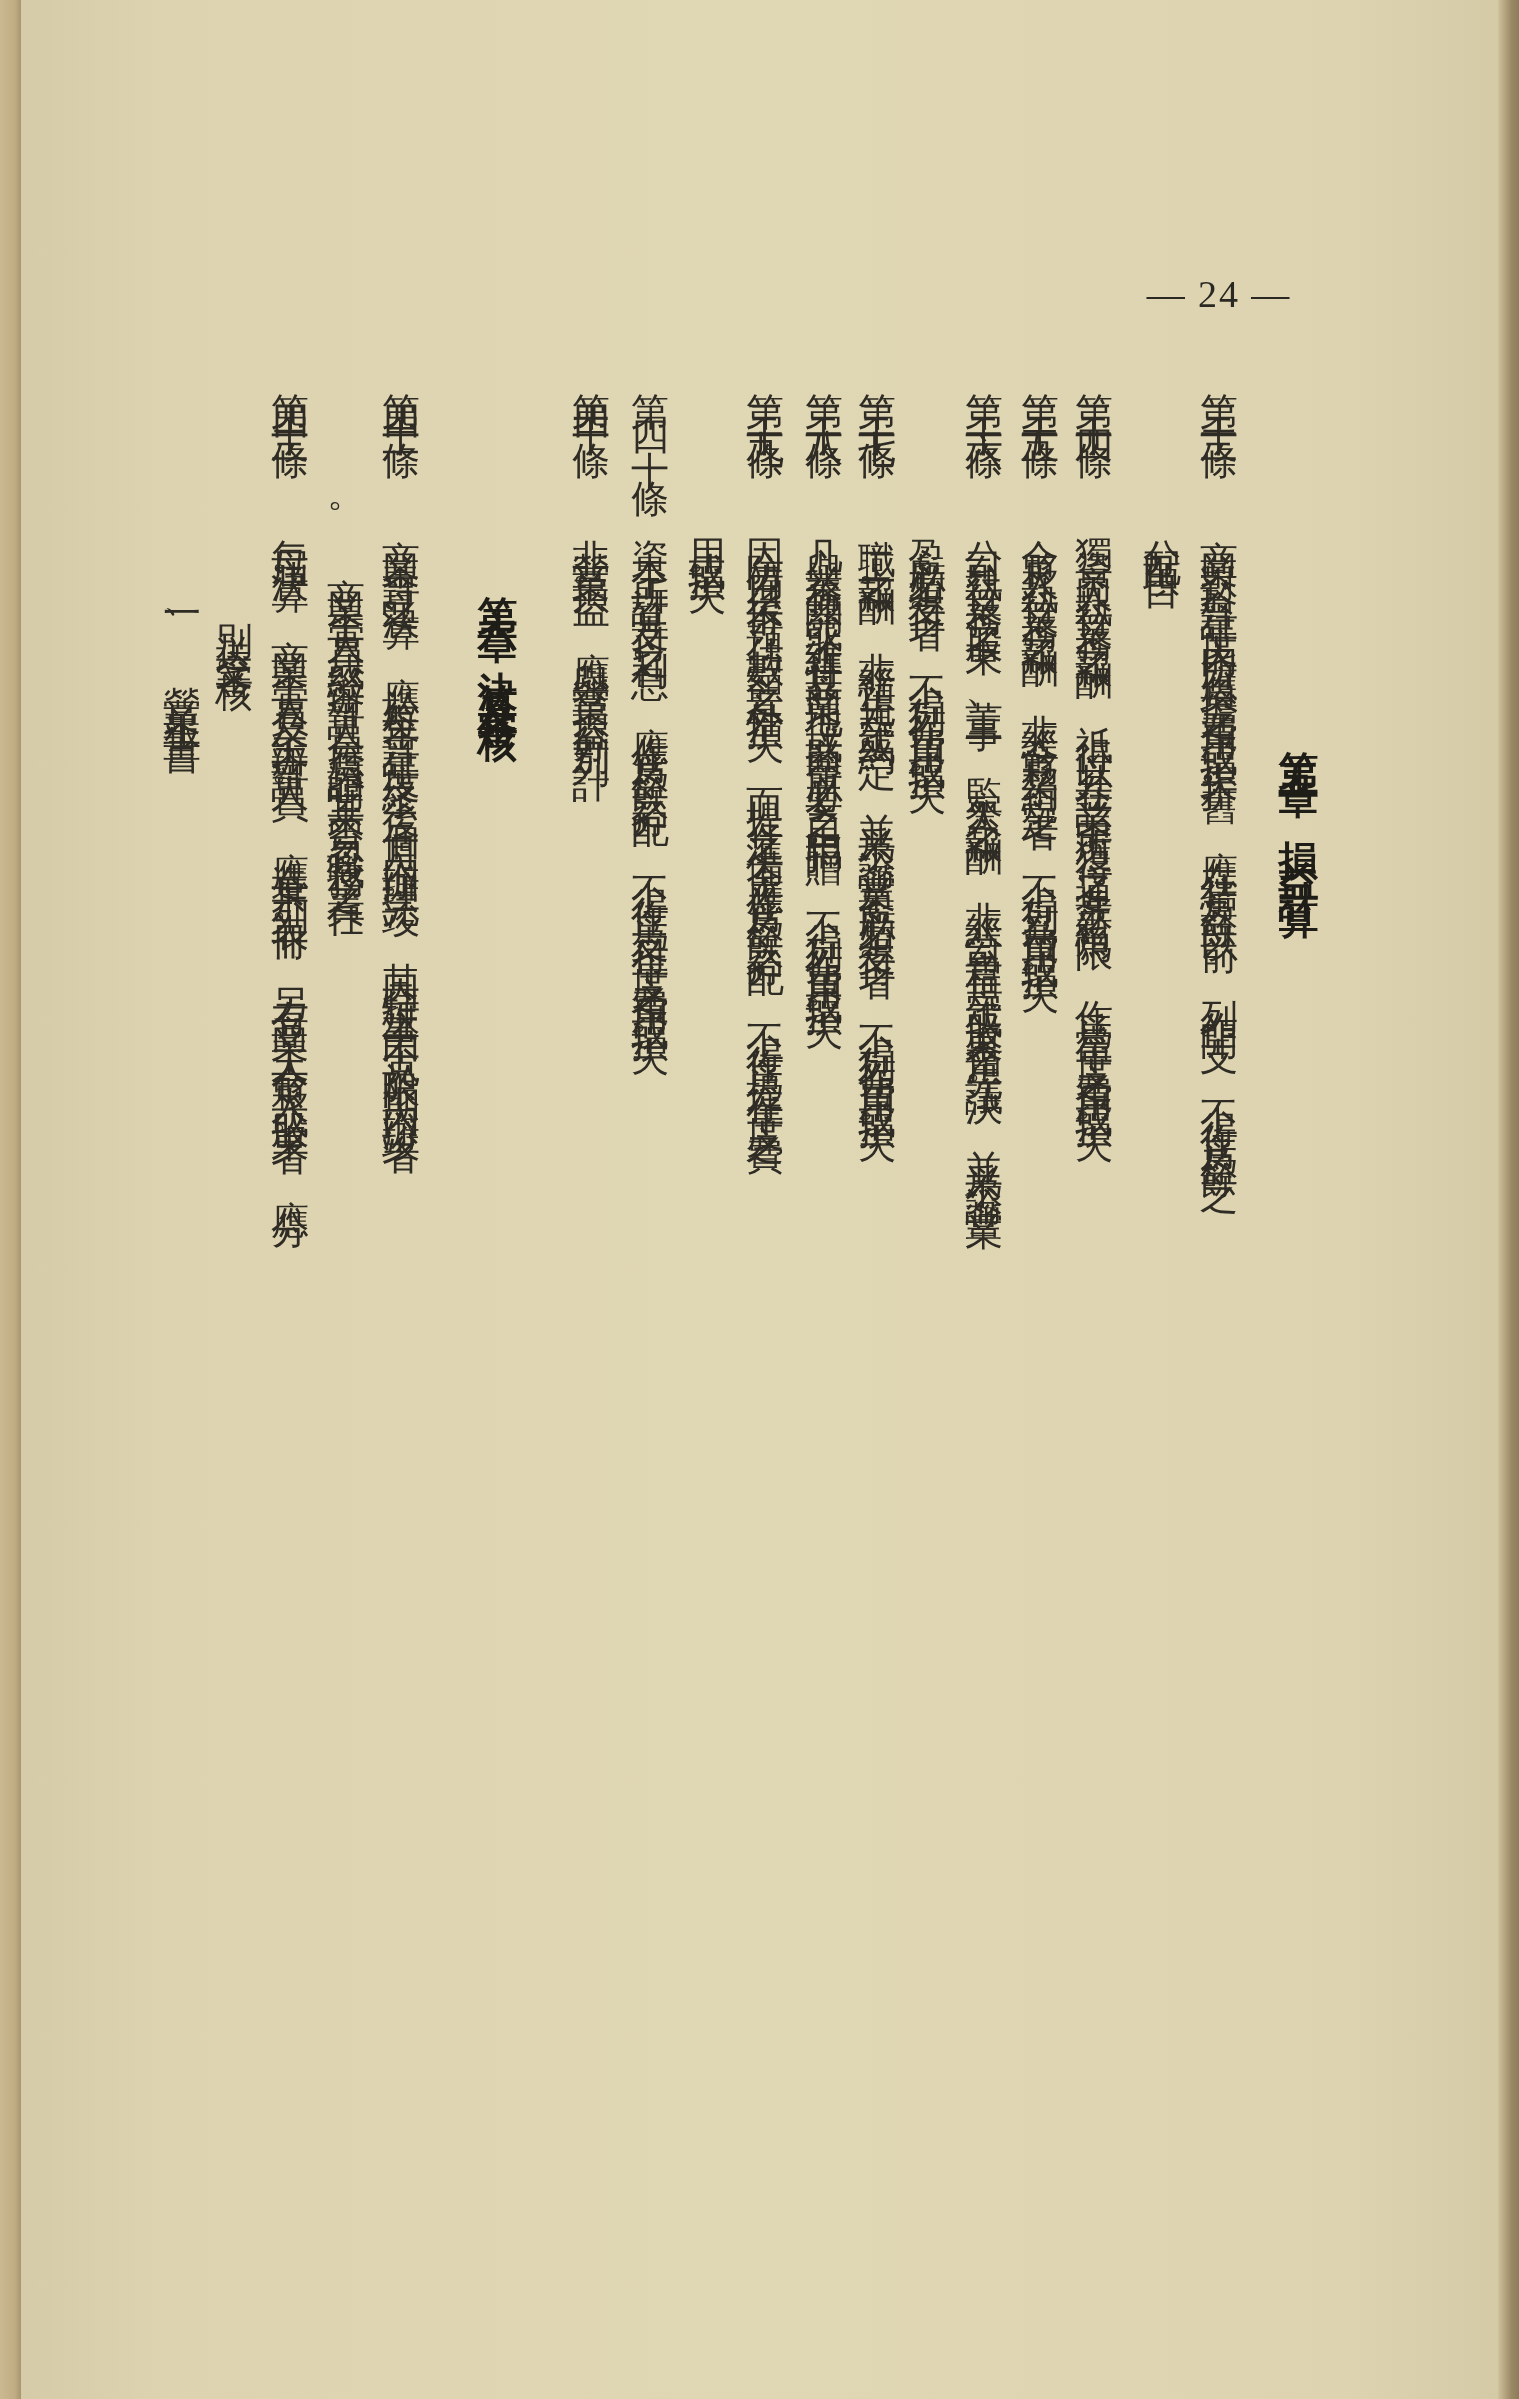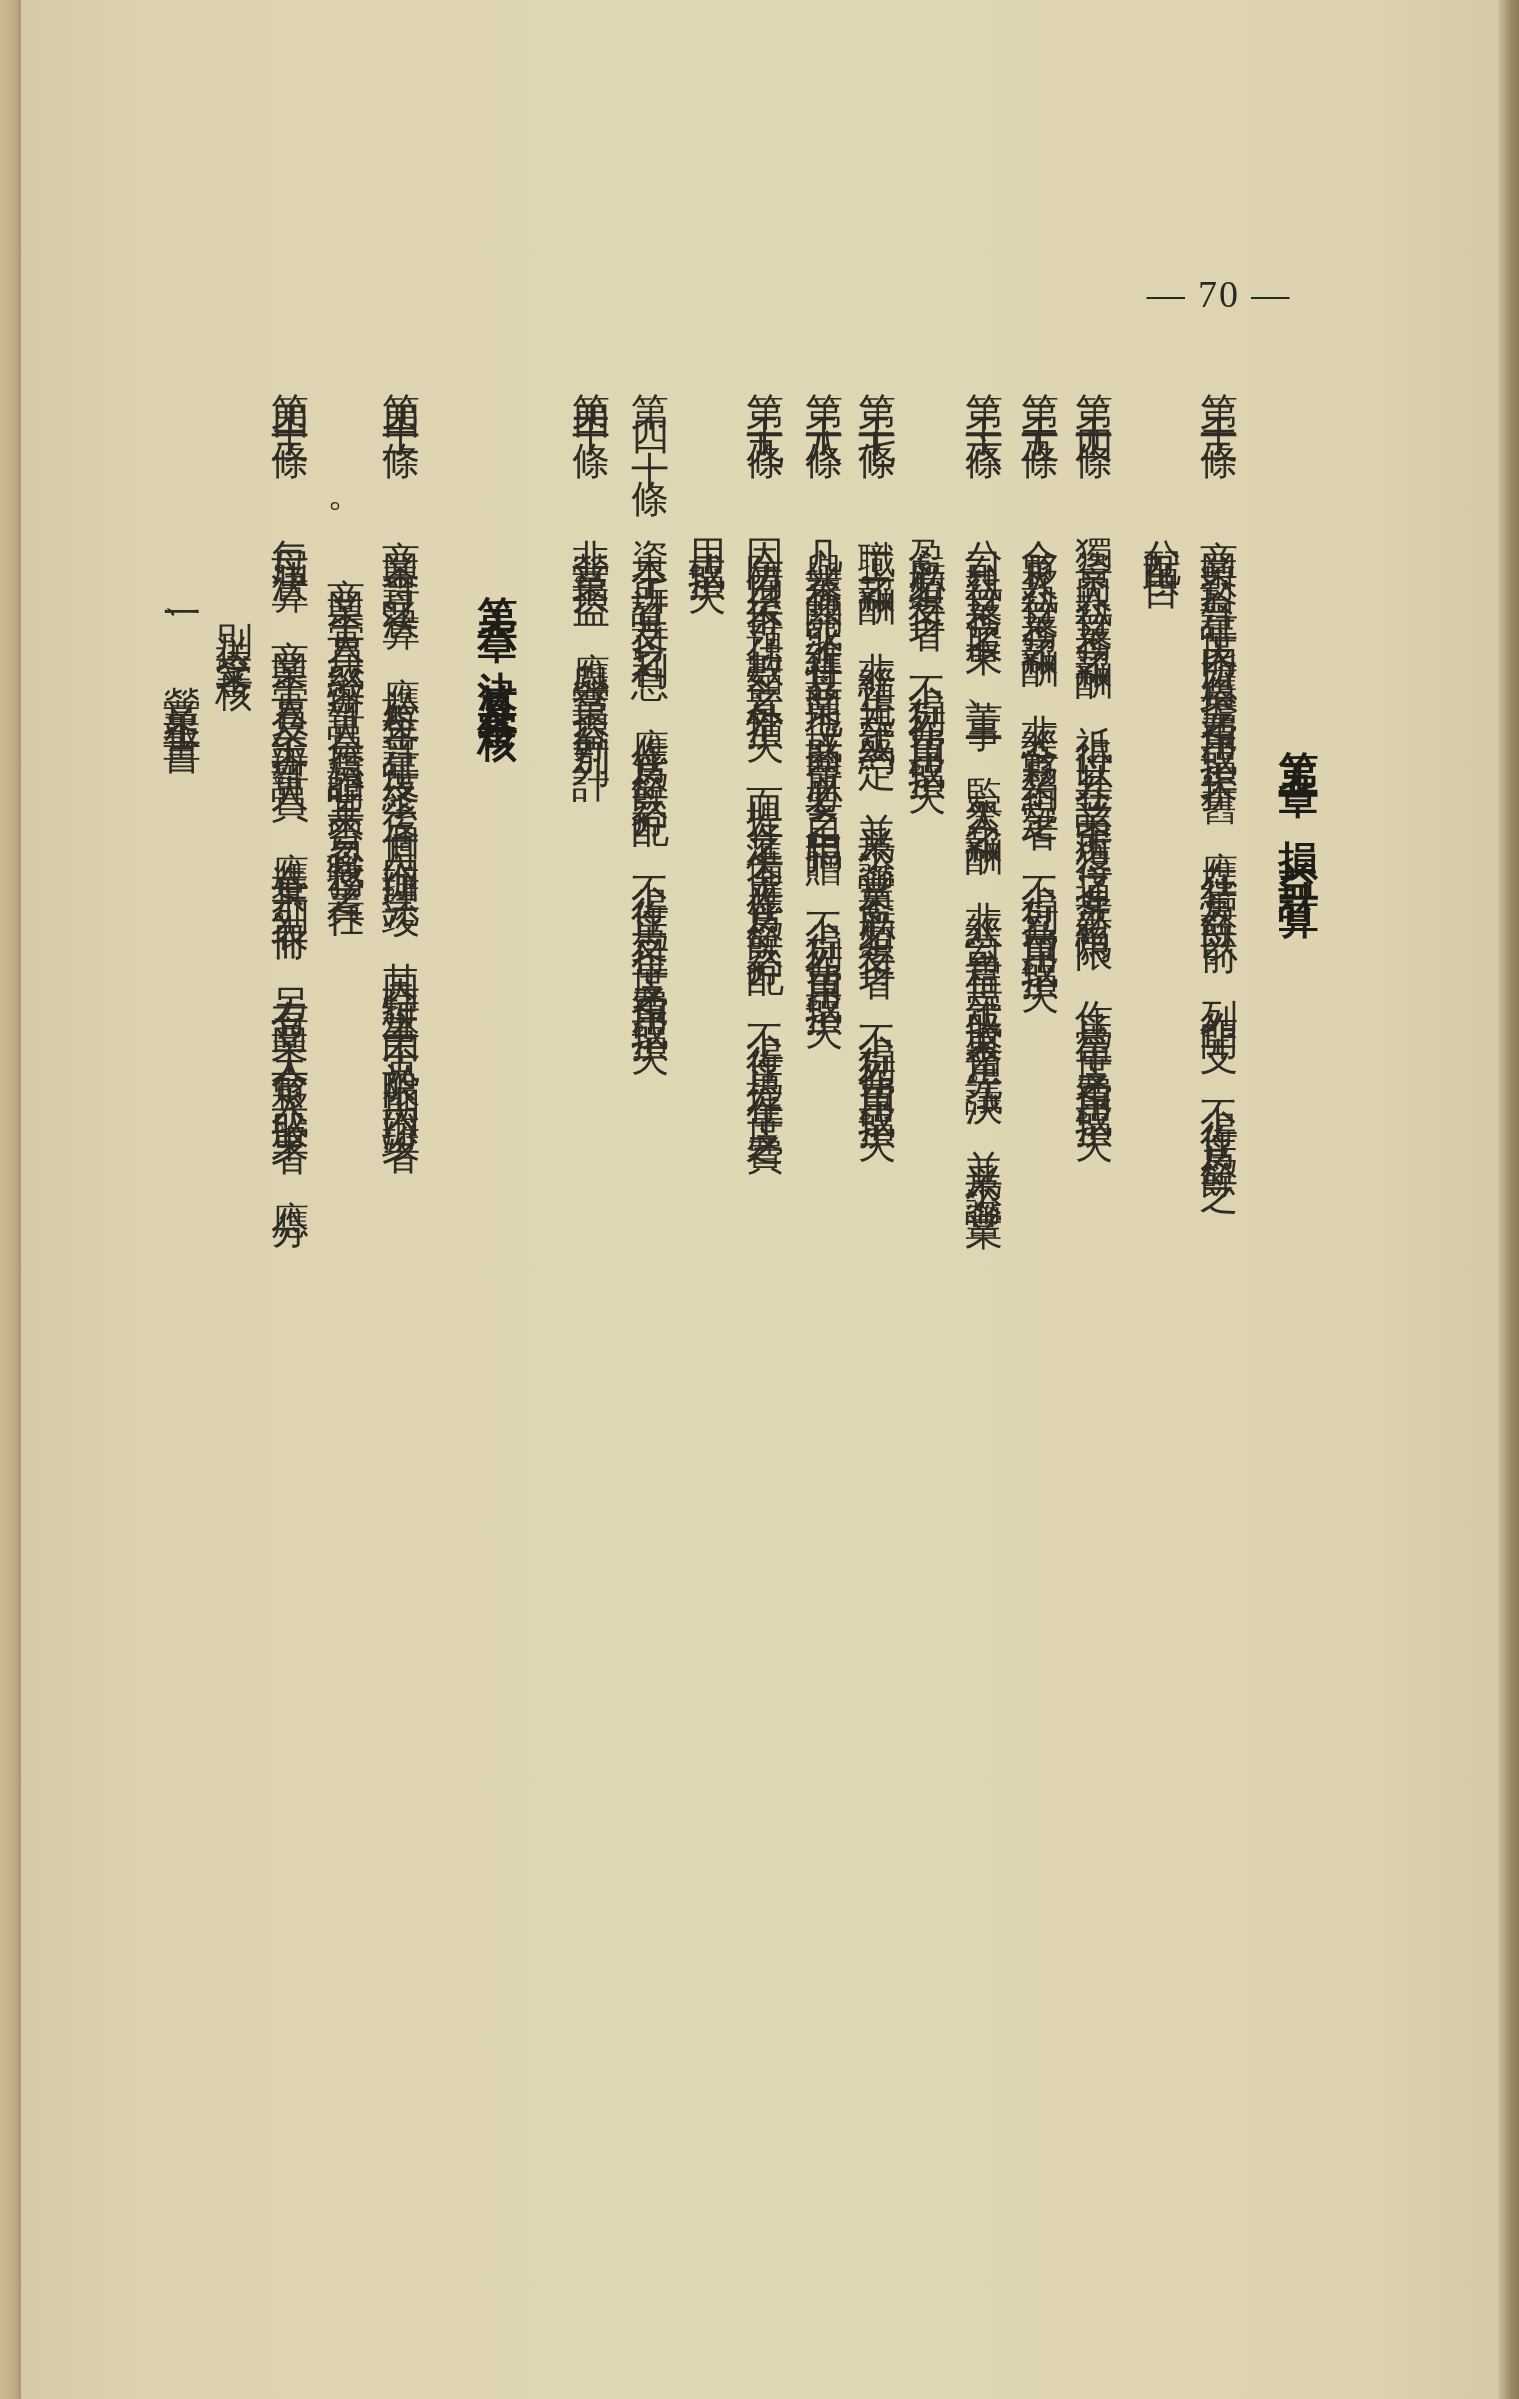--- a/index.html
+++ b/index.html
@@ -74,21 +74,21 @@
     height: 53px;
   }
 </style>
 </head>
 <body>
 
 <div class="left-edge"></div>
 <div class="page-bg"></div>
 <div class="right-edge"></div>
 
-<div class="page-number">— 70 —</div>
+<div class="page-number">— 24 —</div>
 
 <div class="col heading" style="left:1279px; top:719px;">
   <span>第五章</span><span class="heading-gap"></span><span style="letter-spacing:19px;">損益計算</span>
 </div>
 
 <div class="col label" style="left:1200px;">第三十三條</div>
 <div class="col body" style="left:1200px;">商業對於會計年度內所應負擔之費用或損失折舊。應在結算盈餘以前。列作開支。不得作爲盈餘之</div>
 <div class="col body" style="left:1143px;">分配項目。</div>
 
 <div class="col label" style="left:1075px;">第三十四條</div>

